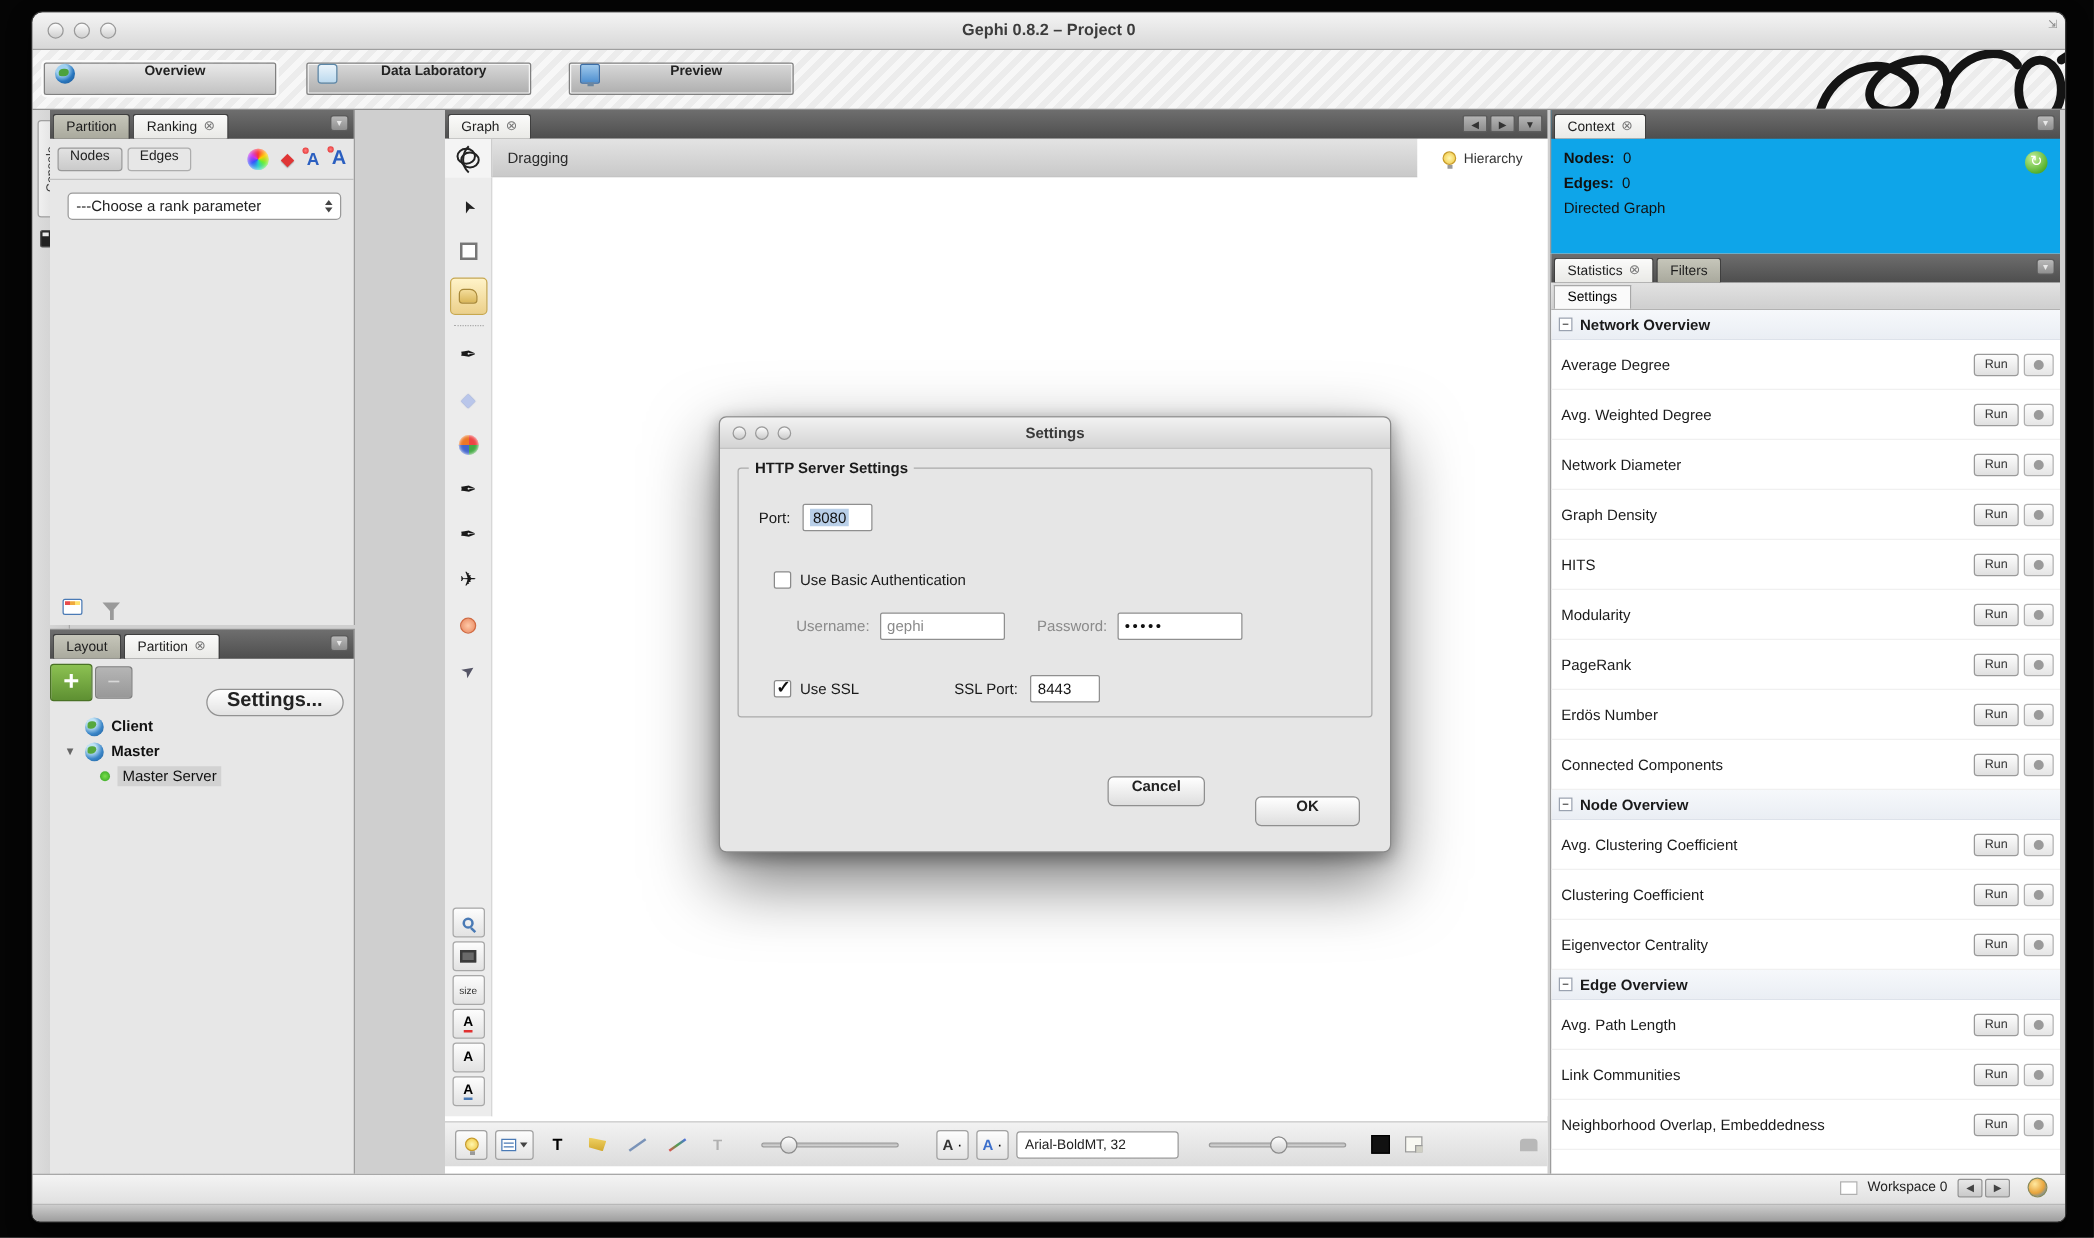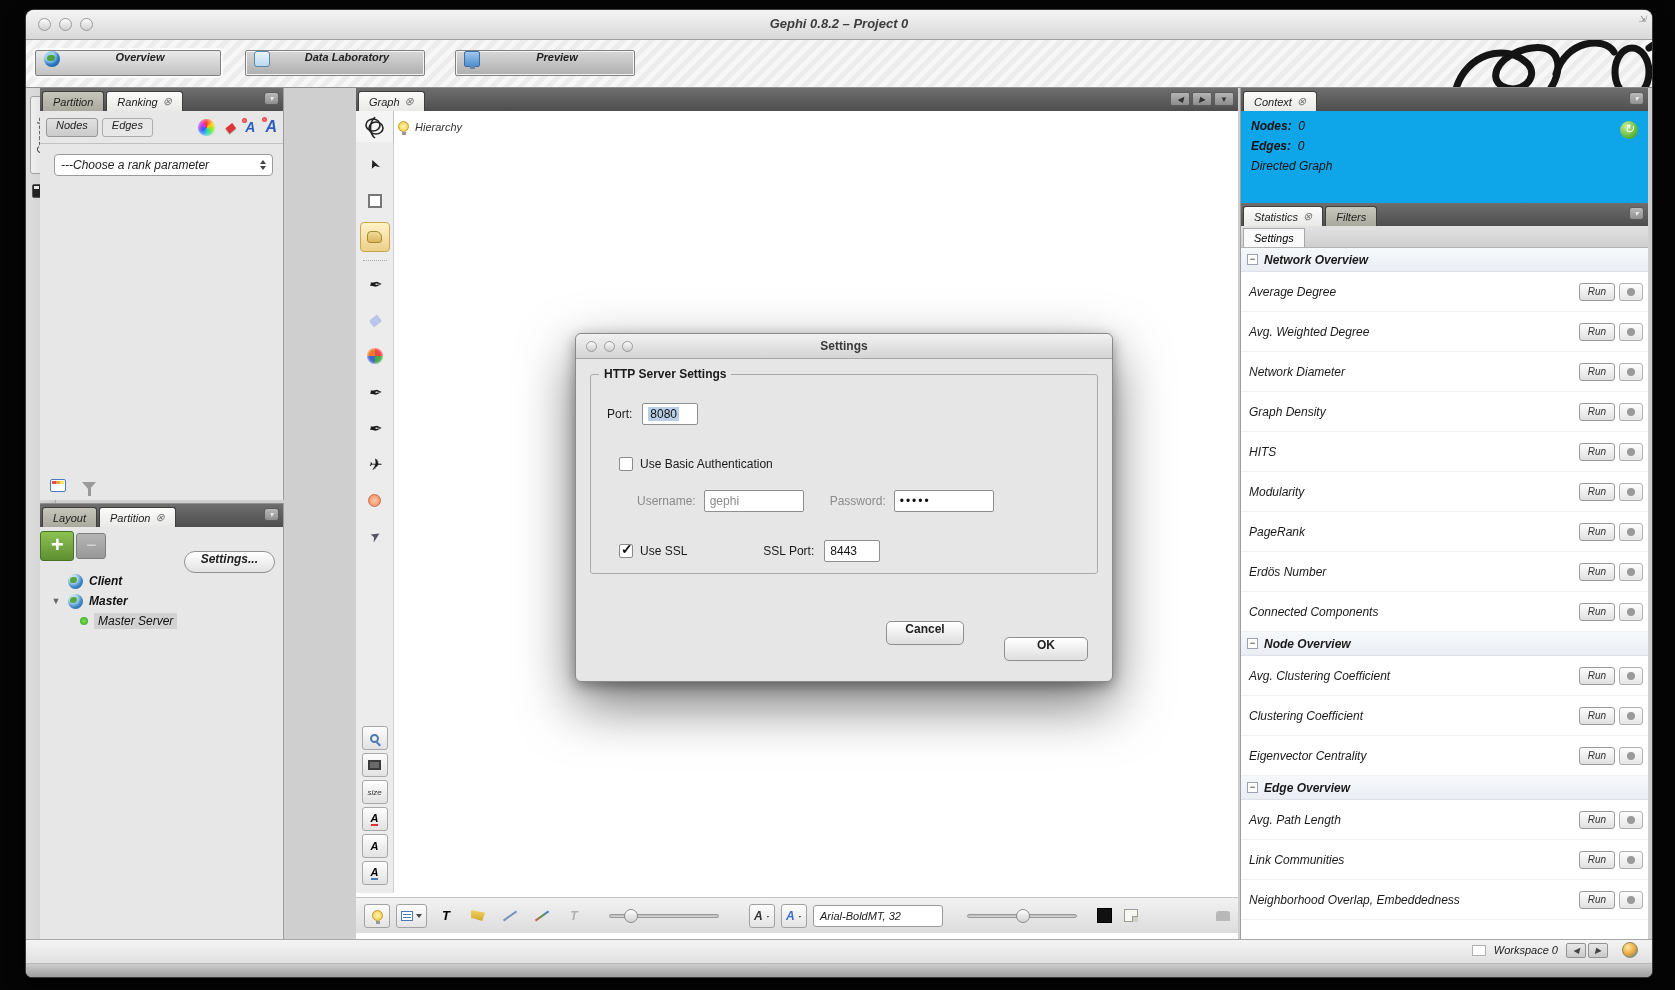--- a/index.html
+++ b/index.html
@@ -1,17 +1,17 @@
 <!DOCTYPE html>
 <html><head>
 <meta charset="utf-8">
 <style>
   * { margin:0; padding:0; box-sizing:border-box; }
   html,body { width:1675px; height:990px; background:#050505; font-family:"Liberation Sans", sans-serif; overflow:hidden; }
-  .window { position:absolute; left:26px; top:10px; right:23px; bottom:13px; background:#e8e8e8; border-radius:8px 8px 6px 6px; box-shadow:0 0 0 1px #3a3a3a, 0 8px 18px rgba(0,0,0,.6); overflow:hidden;font-style:italic; }
+  .window { position:absolute; left:26px; top:10px; right:23px; bottom:13px; background:#e8e8e8; border-radius:8px 8px 6px 6px; box-shadow:0 0 0 1px #3a3a3a, 0 8px 18px rgba(0,0,0,.6); overflow:hidden; }
 
   
   .titlebar { position:absolute; left:0; top:0; right:0; height:30px; background:linear-gradient(#f4f4f4,#d8d8d8); border-bottom:1px solid #9f9f9f; }
   .traffic { position:absolute; left:12px; top:8px; display:flex; gap:8px; }
   .light { width:13px; height:13px; border-radius:50%; background:linear-gradient(#fdfdfd,#cfcfcf); border:1px solid #9a9a9a; }
   .win-title { position:absolute; left:0; right:0; top:6px; text-align:center; font-size:13px; font-weight:bold; color:#3c3c3c; }
   .resize-grip { position:absolute; right:6px; top:4px; font-size:9px; color:#8a8a8a; }
 
   
   .toolbar { position:absolute; left:0; top:30px; right:0; height:48px; background:repeating-linear-gradient(135deg,#ececec 0 5px,#f7f7f7 5px 10px); border-bottom:1px solid #8e8e8e; overflow:hidden; }
@@ -64,38 +64,38 @@
   .rank-bottom { position:absolute; left:10px; bottom:8px; display:flex; align-items:center; gap:16px; }
   .icon-resultwin { width:16px; height:13px; background:#fff; border:1px solid #4a7ab5; border-radius:2px; position:relative; }
   .icon-resultwin:after { content:""; position:absolute; left:1px; top:1px; right:1px; height:3px; background:linear-gradient(90deg,#e84b4b 0 4px,#f0a83c 4px 8px,#ffe36e 8px); }
   .icon-funnel { width:0; height:0; border-left:7px solid transparent; border-right:7px solid transparent; border-top:8px solid #9a9a9a; position:relative; }
   .icon-funnel:after { content:""; position:absolute; left:-1.5px; top:-2px; width:3px; height:8px; background:#9a9a9a; }
 
   .streaming-panel { position:absolute; left:0; top:415px; right:0; bottom:0; background:#e7e7e7; border-right:1px solid #9d9d9d; border-top:1px solid #8f8f8f; }
   .stream-toolbar { height:38px; display:flex; align-items:center; padding:0 8px 0 0; }
   .btn-plus { width:34px; height:30px; background:linear-gradient(#8cc152,#5e9032); border:1px solid #4a7226; border-radius:3px; color:#fff; font-size:22px; font-weight:bold; line-height:26px; text-align:center; }
   .btn-minus { width:30px; height:26px; margin-left:2px; background:linear-gradient(#b5b5b5,#989898); border:1px solid #7e7e7e; border-radius:3px; color:#d8d8d8; font-size:18px; line-height:22px; text-align:center; }
-  .btn-settings { margin-left:auto; height:22px; padding:0 16px; background:linear-gradient(#ffffff,#e2e2e2); border:1px solid #929292; border-radius:11px; font-size:12px; font-weight:bold; color:#222;margin-top:32px; }
+  .btn-settings { margin-left:auto; height:22px; padding:0 16px; background:linear-gradient(#ffffff,#e2e2e2); border:1px solid #929292; border-radius:11px; font-size:16px; font-weight:bold; color:#222;margin-top:32px; }
   .tree { padding:6px 0 0 10px; font-size:12px; color:#111; }
   .tree-row { display:flex; align-items:center; gap:6px; height:20px; }
   .tree-indent { width:12px; text-align:center; color:#666; font-size:9px; }
   .icon-globe-sm { width:15px; height:15px; border-radius:50%; background:radial-gradient(circle at 35% 30%, #bfe2f5 0 25%, #3b86c8 60%, #1c5b94); position:relative; }
   .icon-globe-sm:after { content:""; position:absolute; left:2px; top:3px; width:7px; height:6px; background:#56a83e; border-radius:50% 40% 60% 30%; }
   .tree-label { font-weight:bold; }
   .tree-leaf-label { background:#d2d2d2; padding:1px 4px; font-weight:normal; }
   .dot-green { width:8px; height:8px; border-radius:50%; background:radial-gradient(#7be04e,#2e9e1f); margin-left:4px; }
 
   
   .center-col { position:absolute; left:330px; top:0; width:882px; bottom:0; background:#fff; }
   .graph-tabstrip { position:absolute; left:0; top:0; right:0; }
   .graph-statusrow { position:absolute; left:0; top:23px; right:0; height:31px; display:flex; }
   .status-grad { flex:1; background:linear-gradient(#e3e3e3,#c9c9c9); border-bottom:1px solid #b5b5b5; display:flex; align-items:center; }
   .gephi-badge { width:38px; height:31px; background:#f4f4f4; border-right:1px solid #c0c0c0; display:flex; align-items:center; justify-content:center; }
   .status-text { font-size:12px; color:#2a2a2a; margin-left:12px; }
-  .hierarchy-zone { width:124px; background:#fff; display:flex; align-items:center; gap:6px; padding-left:4px; font-size:11px; color:#333; }
+  .hierarchy-zone { width:104px; background:#fff; display:flex; align-items:center; gap:6px; padding-left:20px; font-size:11px; color:#333; }
   .bulb { width:11px; height:11px; border-radius:50%; background:radial-gradient(#fff6b0,#f0c63c); border:1px solid #c79b2a; position:relative; }
   .bulb:after { content:""; position:absolute; left:3px; bottom:-4px; width:4px; height:3px; background:#9a9a9a; }
   .graph-body { position:absolute; left:0; top:54px; right:0; bottom:46px; }
   .vtoolbar { position:absolute; left:0; top:0; width:38px; bottom:0; background:#ececec; border-right:1px solid #d0d0d0; display:flex; flex-direction:column; align-items:center; padding-top:8px; }
   .vtool { width:30px; height:30px; margin-bottom:6px; display:flex; align-items:center; justify-content:center; font-size:16px; color:#1a1a1a; border-radius:4px; }
   .vtool.selected { background:linear-gradient(#fff3c8,#ecd08a); border:1px solid #c8a84e; }
   .vsep { width:24px; border-top:1px dotted #aaa; margin:2px 0 8px; }
   .pointer-glyph { display:inline-block; transform:rotate(-115deg); font-size:13px; color:#222; }
   .rect-glyph { width:14px; height:14px; border:2px solid #777; background:#fff; }
   .hand-glyph { width:15px; height:12px; background:linear-gradient(#f3dc9a,#dab75a); border:1px solid #a88838; border-radius:4px 6px 3px 3px; }
@@ -309,20 +309,23 @@
       <div class="graph-statusrow">
         <div class="gephi-badge">
           <svg width="24" height="24" viewBox="0 0 24 24">
               <g fill="none" stroke="#222" stroke-width="1.6">
                 <ellipse cx="10" cy="10" rx="7" ry="6"></ellipse>
                 <ellipse cx="13" cy="13" rx="7" ry="6"></ellipse>
                 <path d="M12 2 C6 8 6 18 12 23"></path>
               </g>
             </svg>
         </div>
+        <div class="status-grad">
+          <span class="status-text">Dragging</span>
+        </div>
         <div class="hierarchy-zone">
           <span class="bulb"></span>
           <span>Hierarchy</span>
         </div>
       </div>
       <div class="graph-body">
         <div class="vtoolbar">
           <div class="vtool">
               <span class="pointer-glyph">➤</span>
             </div>

